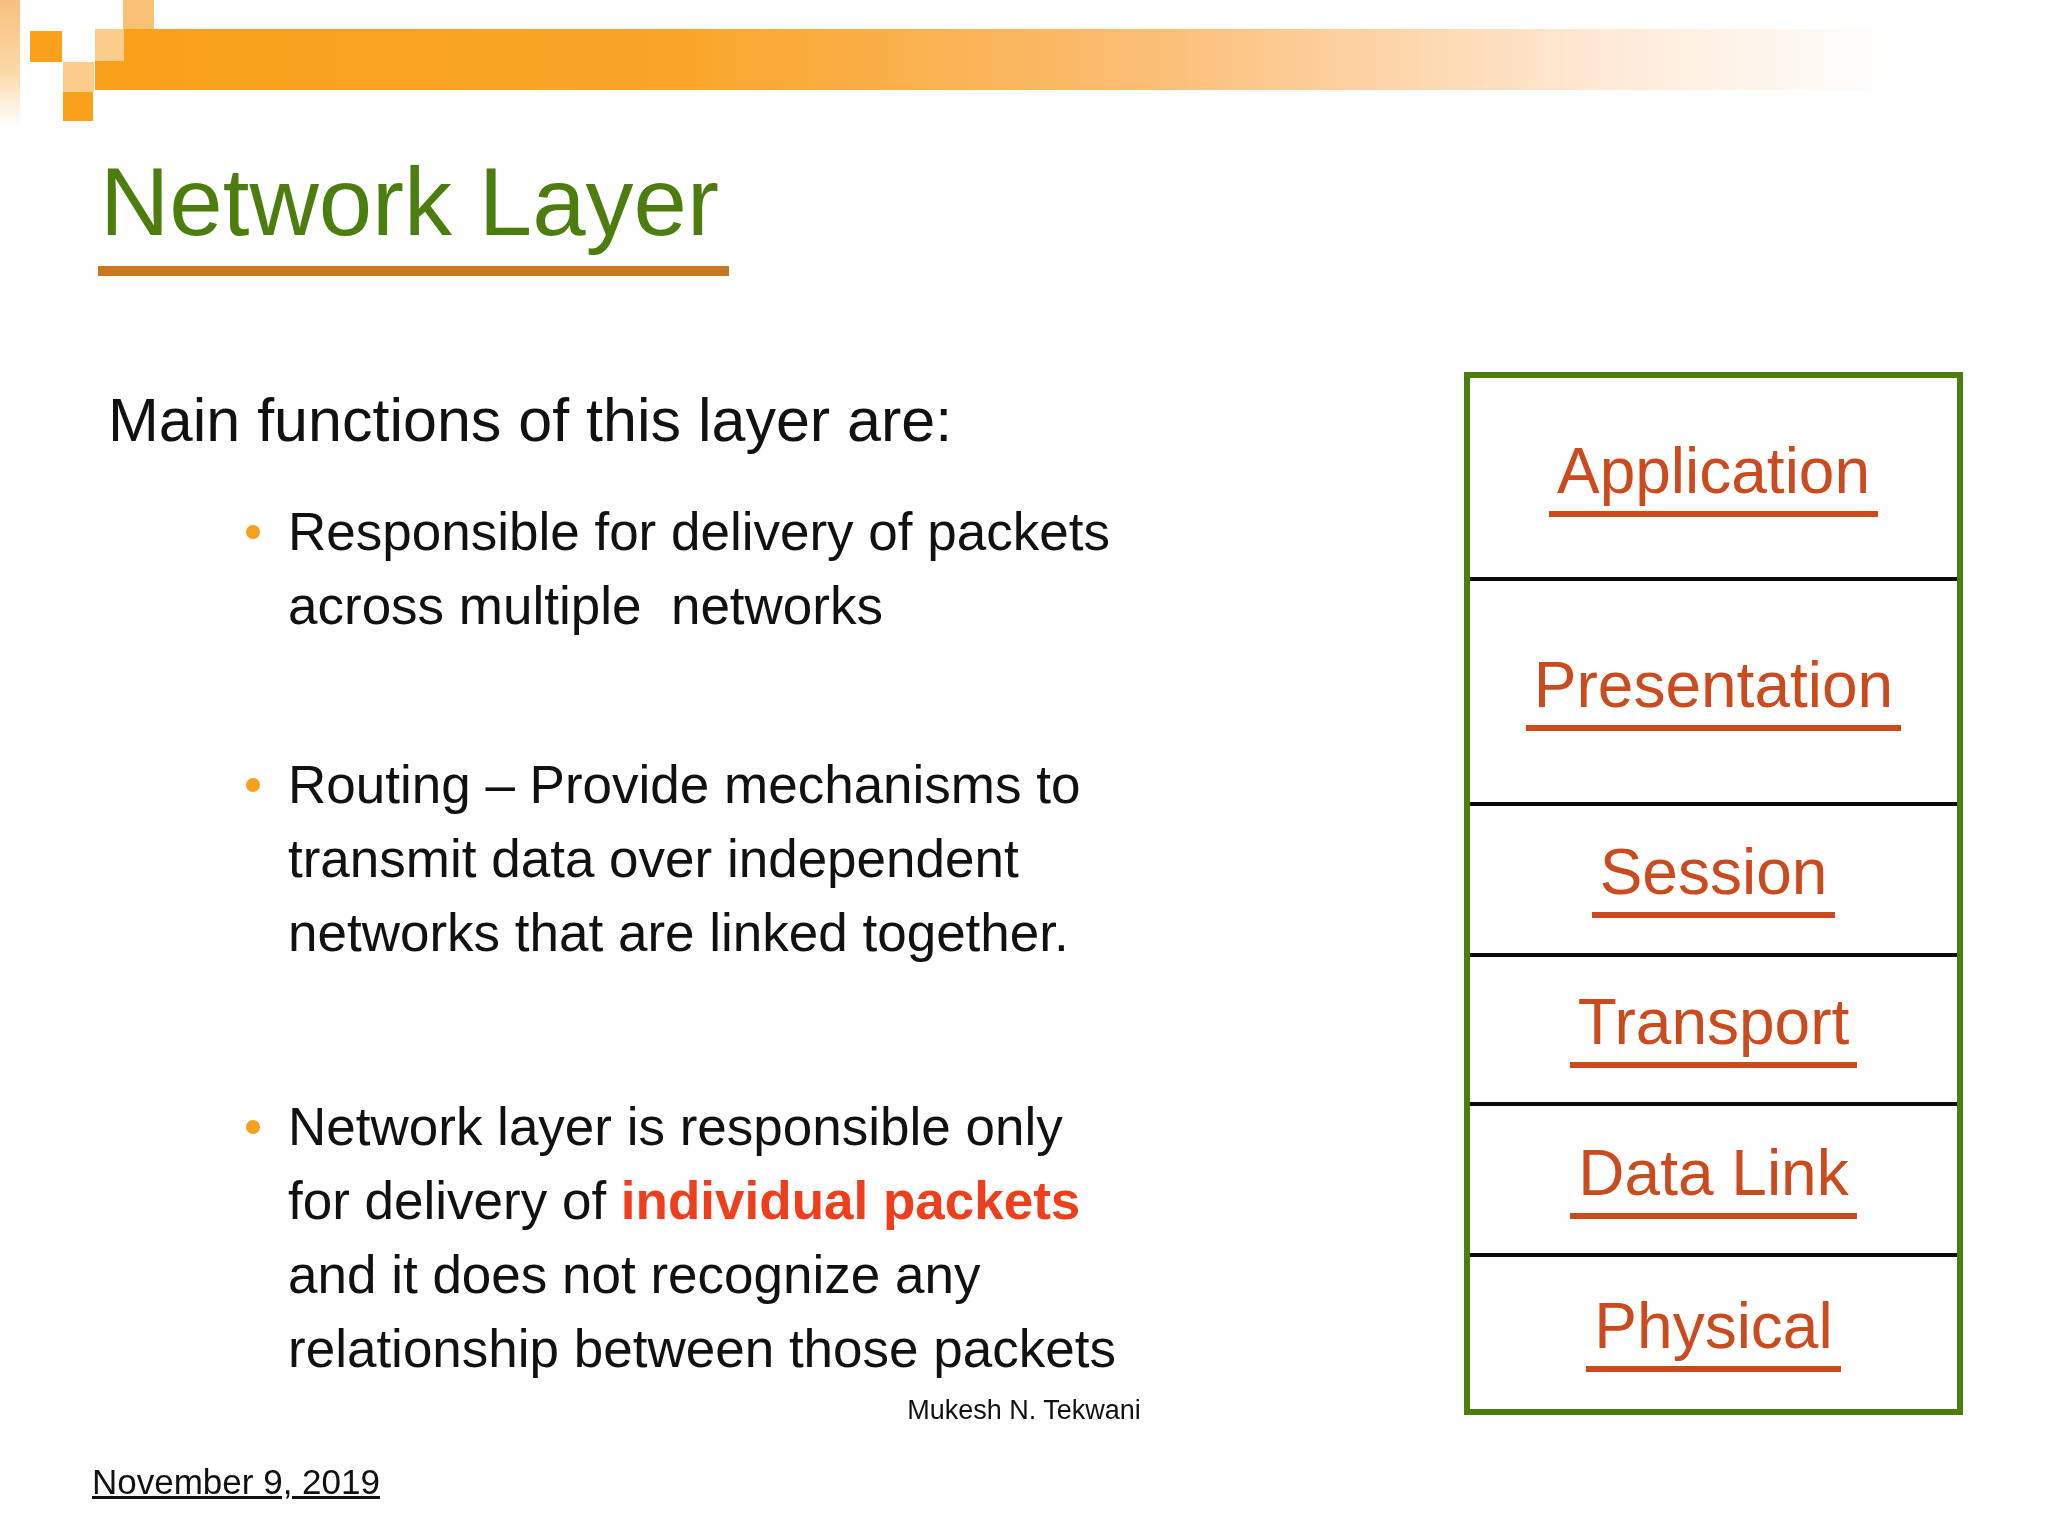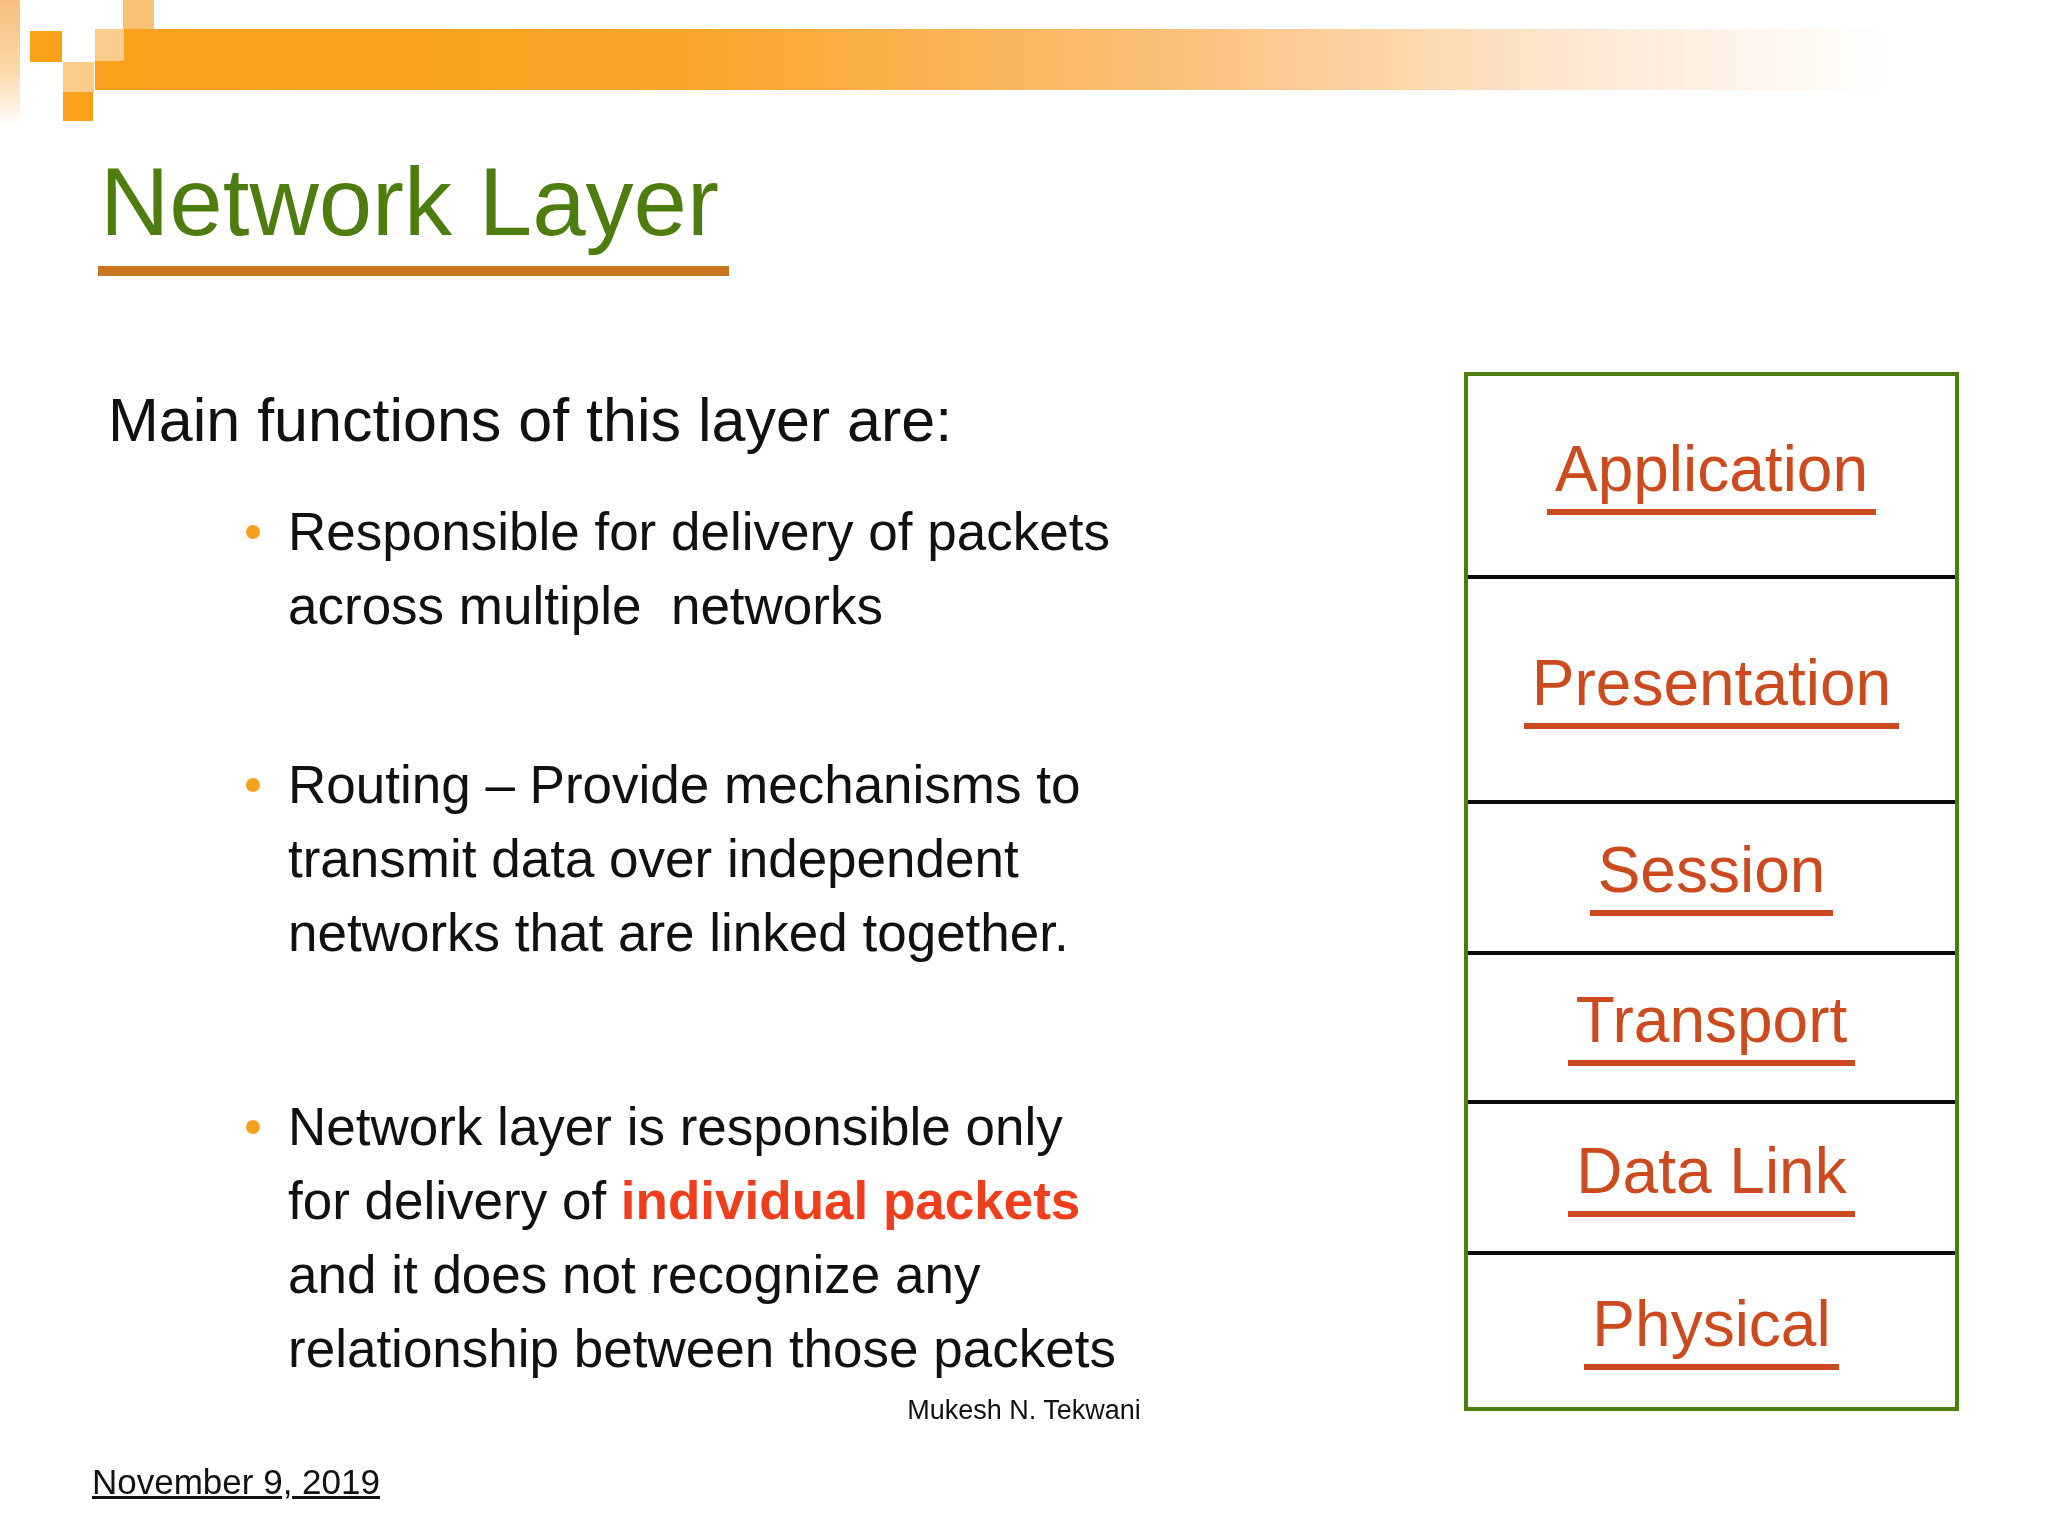--- a/index.html
+++ b/index.html
@@ -52,21 +52,21 @@
   .btext{margin-left:58px;font-size:53px;line-height:74px;color:#111111;}
   .bline{white-space:pre;}
   .em-red{color:#EF3E1C;font-weight:bold;}
   .b1{top:495px;}
   .b2{top:748px;}
   .b3{top:1090px;}
   
   .osi{
     position:absolute;left:1464px;top:372px;
     width:487px;height:1031px;
-    border:4px solid #4d7c0f;
+    border:6px solid #4d7c0f;
     background:#ffffff;
     display:flex;flex-direction:column;
   }
   .osi-row{
     display:flex;align-items:center;justify-content:center;
     border-bottom:4px solid #0B0B0B;
     background:#ffffff;
   }
   .osi-row:last-child{border-bottom:none;}
   .osi-row.highlight{background:#A6F5C6;}

